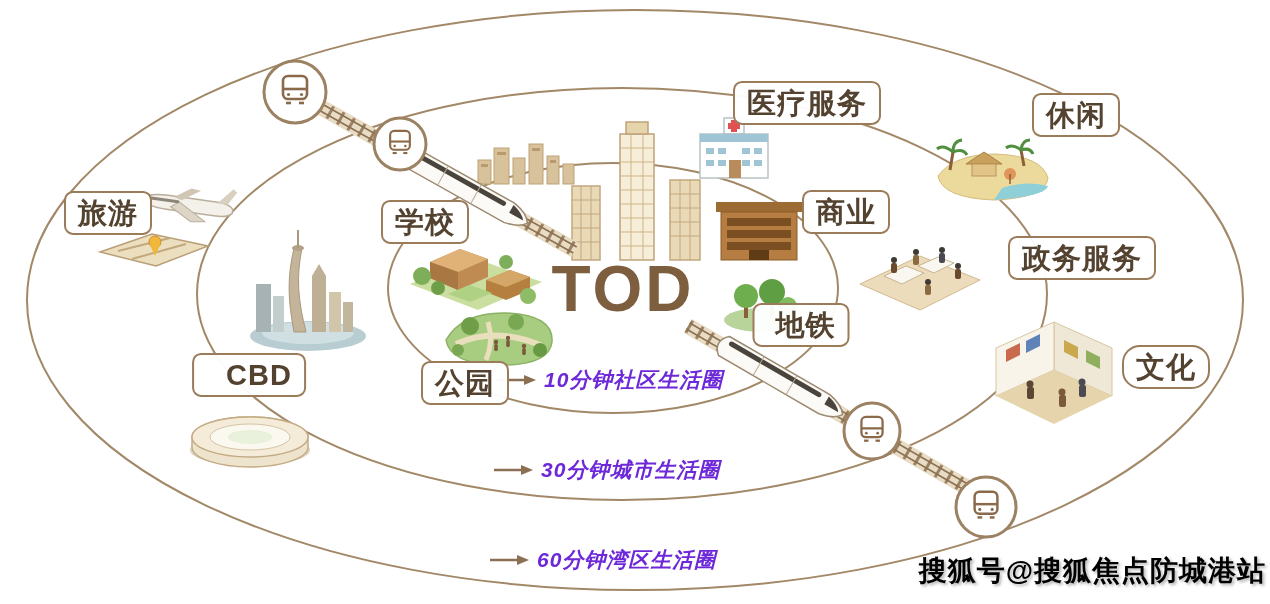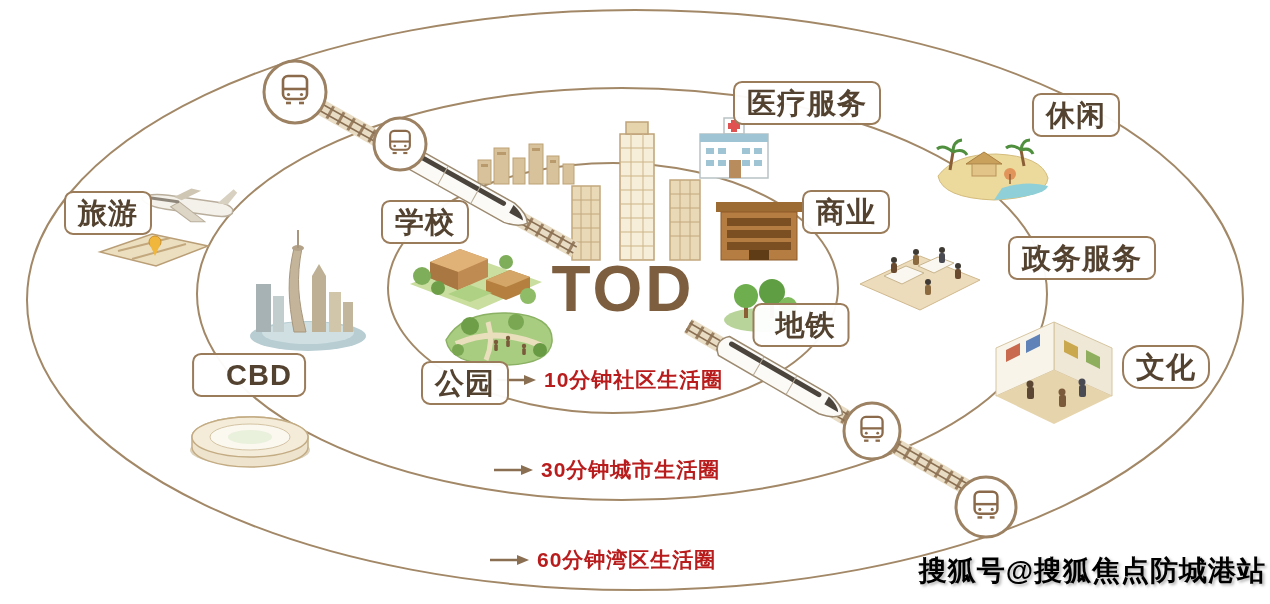--- a/index.html
+++ b/index.html
@@ -14,21 +14,21 @@
     padding:2px 12px;font-size:29px;font-weight:bold;color:#53422f;
     white-space:nowrap;letter-spacing:1px;line-height:1.25;
   }
   .tod-title{
     position:absolute;left:623px;top:289px;transform:translate(-50%,-50%);
     font-family:Liberation Sans, sans-serif;font-weight:bold;font-size:64px;
     color:#7d5e3f;letter-spacing:3px;
   }
   .ring-label{
     position:absolute;transform:translateY(-50%);
-    font-size:21px;font-weight:bold;color:#b91c1c;white-space:nowrap;letter-spacing:1px;
+    font-size:21px;font-weight:bold;color:#6d28d9;white-space:nowrap;letter-spacing:1px;font-style:italic;
   }
   .watermark{
     position:absolute;right:4px;top:552px;
     font-size:28px;font-weight:bold;color:#000000;letter-spacing:1px;
     text-shadow:2px 2px 3px rgba(120,120,120,.55);white-space:nowrap;
   }
 </style>
 </head>
 <body>
 

